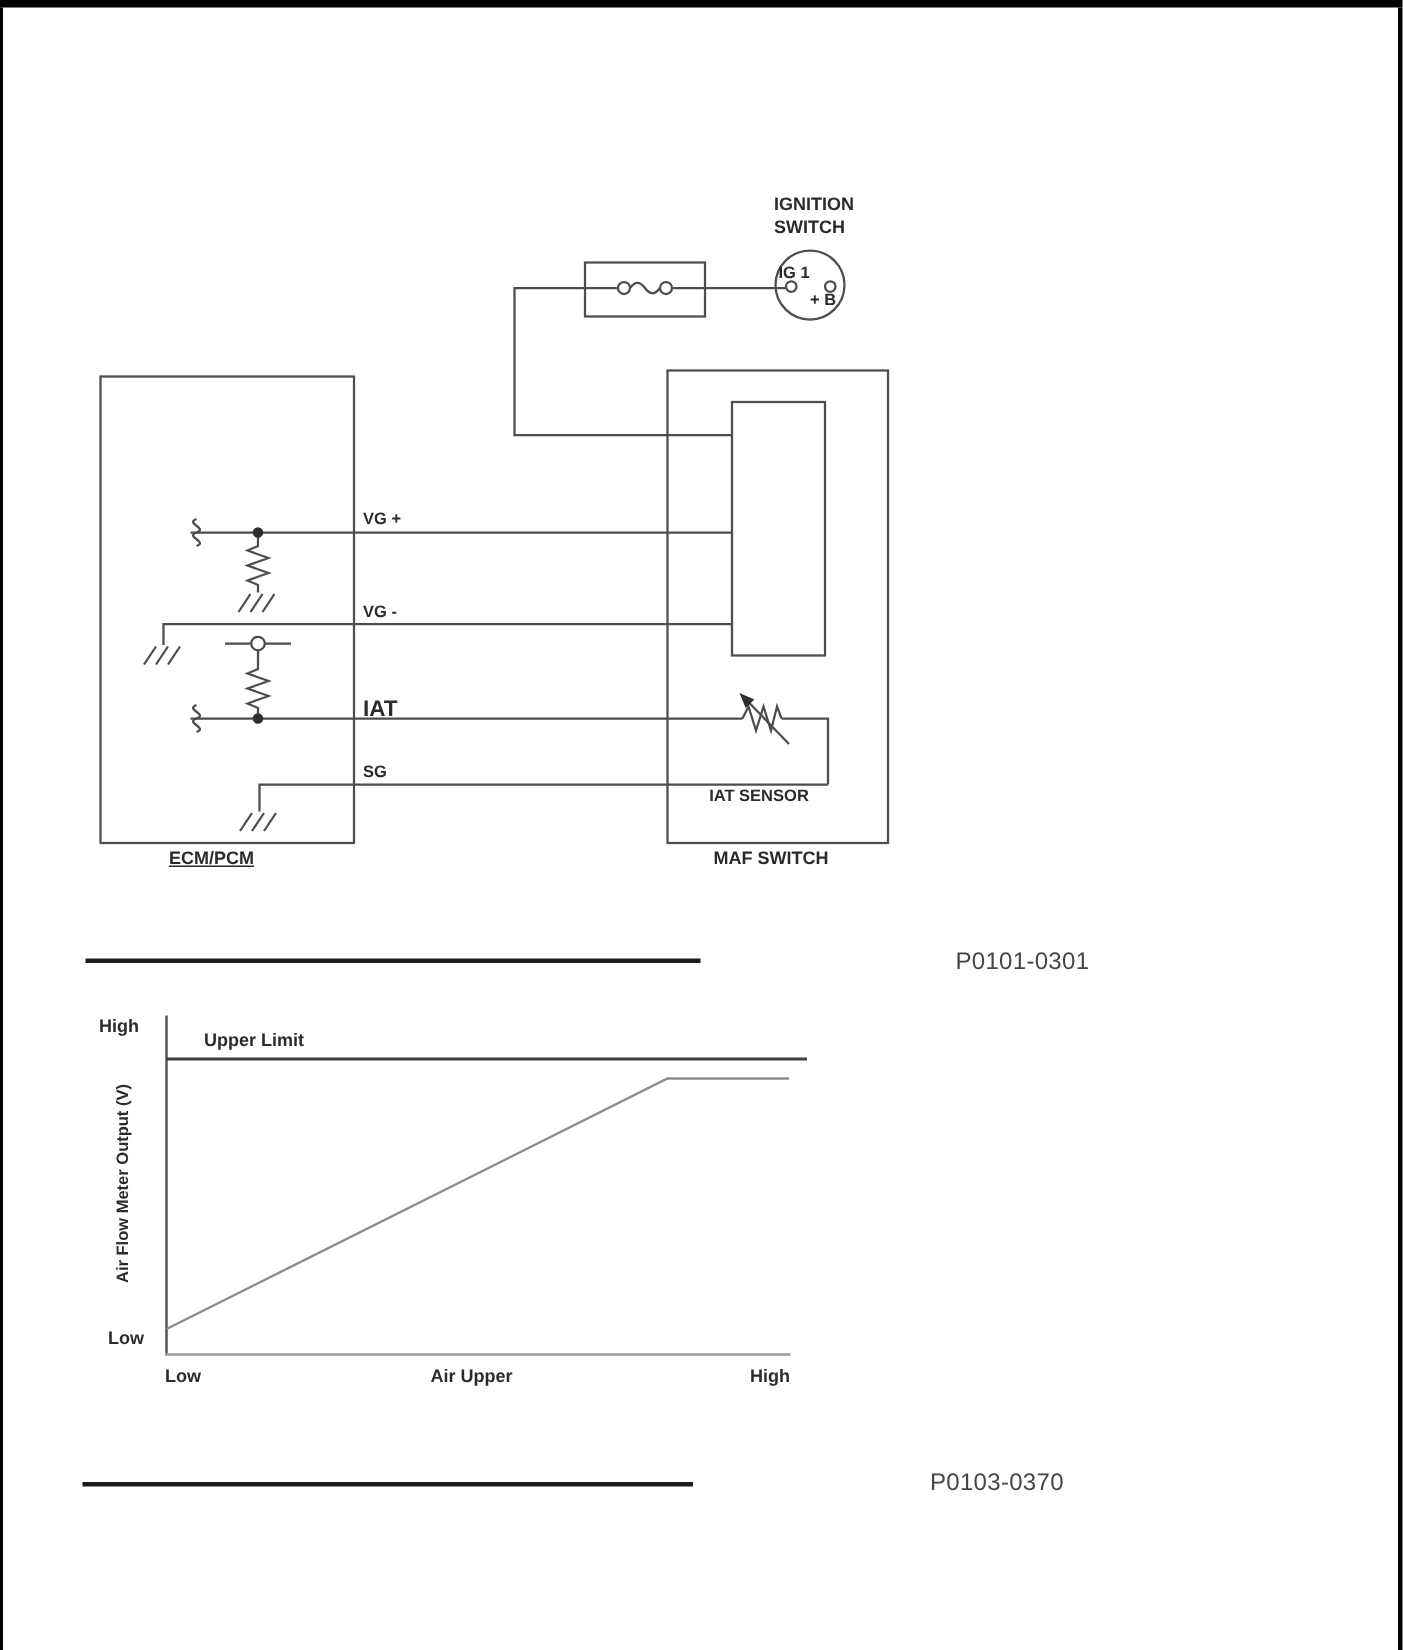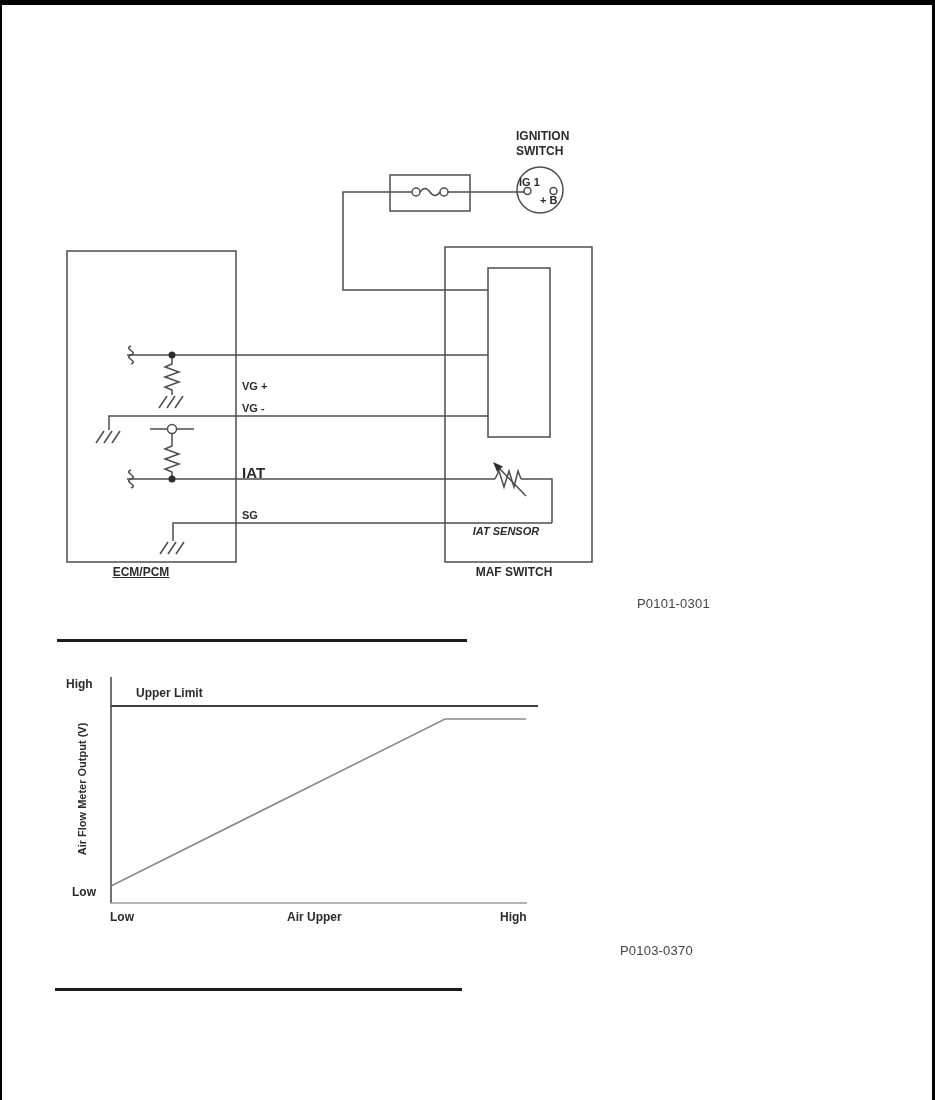--- a/index.html
+++ b/index.html
@@ -6,21 +6,21 @@
   body {
     width:935px; height:1100px; position:relative; overflow:hidden;
     font-family:"Liberation Sans", sans-serif;
   }
   .frame { position:absolute; background:#000000; }
   .lbl {
     position:absolute; font-weight:bold; color:#2b2b2b;
     font-size:12px; line-height:1.15; white-space:nowrap;
   }
   .lbl.small { font-size:11px; }
-  .lbl.code { font-weight:normal; color:#454545; font-size:13px; letter-spacing:0.2px; }
+  .lbl.code { font-weight:normal; color:#454545; font-size:16px; letter-spacing:0.2px;margin-top:36px; }
   .lbl.center { text-align:center; }
   .rule { position:absolute; background:#1c1c1c; }
   svg { position:absolute; left:0; top:0; }
   .ytitle {
     position:absolute; left:-28px; top:783px; width:220px;
     transform:rotate(-90deg); transform-origin:center center;
     text-align:center; font-weight:bold; font-size:11px; color:#2b2b2b; white-space:nowrap;
   }
 </style>
 </head>
@@ -104,26 +104,26 @@
     <path d="M111,706 H538" stroke="#3f3f3f" stroke-width="2"></path>
     <path d="M111,886 L445,719 H526" stroke="#8a8a8a" stroke-width="1.6"></path>
   </g>
 </svg>
 
 <div class="lbl" style="left:516px;top:130px;">IGNITION</div>
 <div class="lbl" style="left:516px;top:145px;">SWITCH</div>
 <div class="lbl small" style="left:519px;top:176px;">IG 1</div>
 <div class="lbl small" style="left:540px;top:194px;">+ B</div>
 
-<div class="lbl" style="left:242px;top:340px;font-size:11px;margin-top:40px;">VG +</div>
+<div class="lbl" style="left:242px;top:340px;font-size:11px;">VG +</div>
 <div class="lbl" style="left:242px;top:402px;font-size:11px;">VG -</div>
 <div class="lbl" style="left:242px;top:464px;font-size:15px;">IAT</div>
 <div class="lbl" style="left:242px;top:509px;font-size:11px;">SG</div>
 
-<div class="lbl center" style="left:460px;top:525px;width:92px;font-size:11px;font-style:italic;">IAT SENSOR</div>
+<div class="lbl center" style="left:460px;top:525px;width:92px;font-size:11px;">IAT SENSOR</div>
 <div class="lbl center" style="left:91px;top:566px;width:100px;text-decoration:underline;">ECM/PCM</div>
 <div class="lbl center" style="left:454px;top:566px;width:120px;">MAF SWITCH</div>
 <div class="lbl code" style="left:637px;top:597px;">P0101-0301</div>
 
 <div class="rule" style="left:57px;top:639px;width:410px;height:2.5px;"></div>
 <div class="rule" style="left:55px;top:988px;width:407px;height:3px;"></div>
 
 <div class="lbl" style="left:66px;top:678px;">High</div>
 <div class="lbl" style="left:136px;top:687px;">Upper Limit</div>
 <div class="ytitle">Air Flow Meter Output (V)</div>

